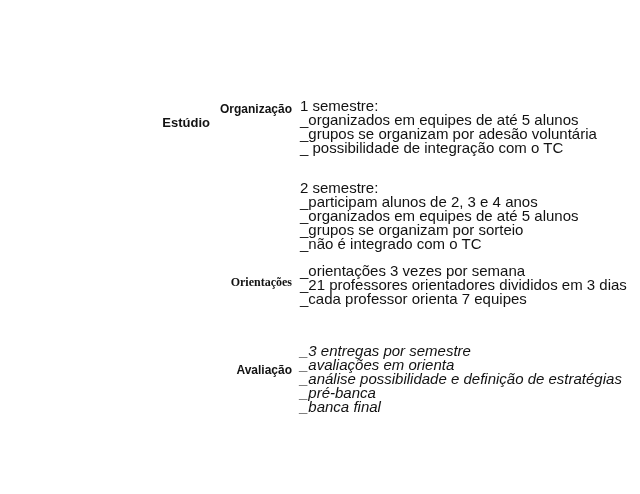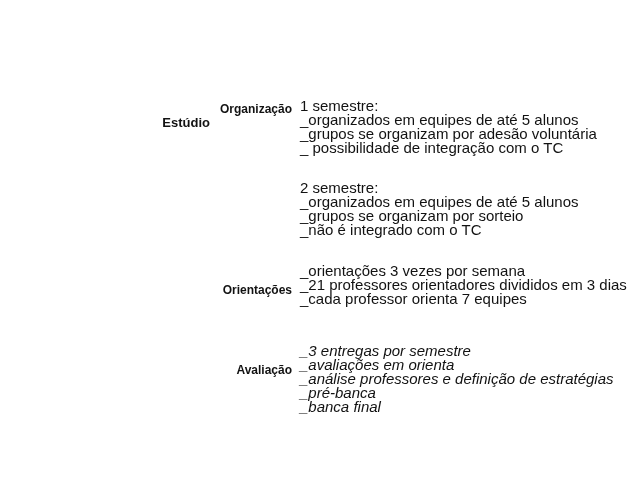--- a/index.html
+++ b/index.html
@@ -30,21 +30,21 @@
     position: absolute;
     left: 152px;
     width: 140px;
     text-align: right;
     font-size: 12px;
     line-height: 17px;
     font-weight: bold;
     white-space: nowrap;
   }
   .label-organizacao { top: 101px; }
-  .label-orientacoes { top: 282px; }
+  .label-orientacoes { top: 274px; font-family: Liberation Serif, serif; }
   .label-avaliacao   { top: 362px; }
   .detail-block {
     position: absolute;
     left: 300px;
     width: 340px;
     font-size: 15px;
     line-height: 14px;
     font-weight: normal;
   }
   .block-sem1 { top: 99px; }
@@ -66,36 +66,37 @@
 
   <div class="detail-block block-sem1">
     <div class="text-line">1 semestre:</div>
     <div class="text-line">_organizados em equipes de até 5 alunos</div>
     <div class="text-line">_grupos se organizam por adesão voluntária</div>
     <div class="text-line">_ possibilidade de integração com o TC</div>
   </div>
 
   <div class="detail-block block-sem2">
     <div class="text-line">2 semestre:</div>
+    <div class="text-line">_participam alunos de 2, 3 e 4 anos</div>
     <div class="text-line">_organizados em equipes de até 5 alunos</div>
     <div class="text-line">_grupos se organizam por sorteio</div>
     <div class="text-line">_não é integrado com o TC</div>
   </div>
 
   <div class="section-label label-orientacoes">Orientações</div>
 
   <div class="detail-block block-orientacoes">
     <div class="text-line">_orientações 3 vezes por semana</div>
     <div class="text-line">_21 professores orientadores divididos em 3 dias</div>
     <div class="text-line">_cada professor orienta 7 equipes</div>
   </div>
 
   <div class="section-label label-avaliacao">Avaliação</div>
 
   <div class="detail-block block-avaliacao">
     <div class="text-line">_3 entregas por semestre</div>
     <div class="text-line">_avaliações em orienta</div>
-    <div class="text-line">_análise professores e definição de estratégias</div>
+    <div class="text-line">_análise possibilidade e definição de estratégias</div>
     <div class="text-line">_pré-banca</div>
     <div class="text-line">_banca final</div>
   </div>
 
 </div>
 
 </body></html>

